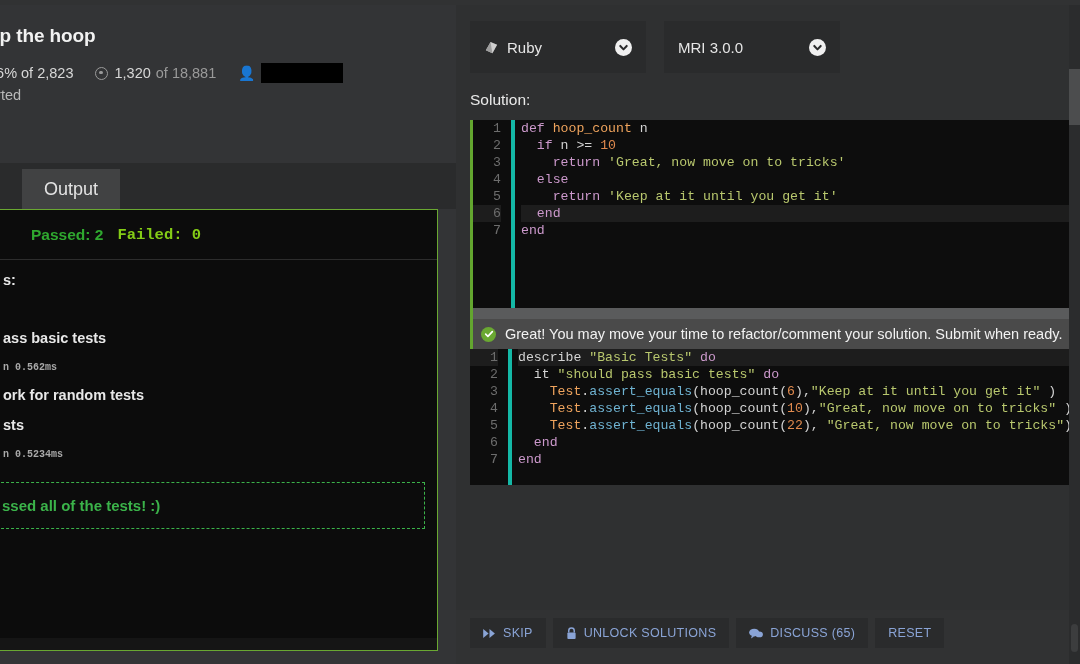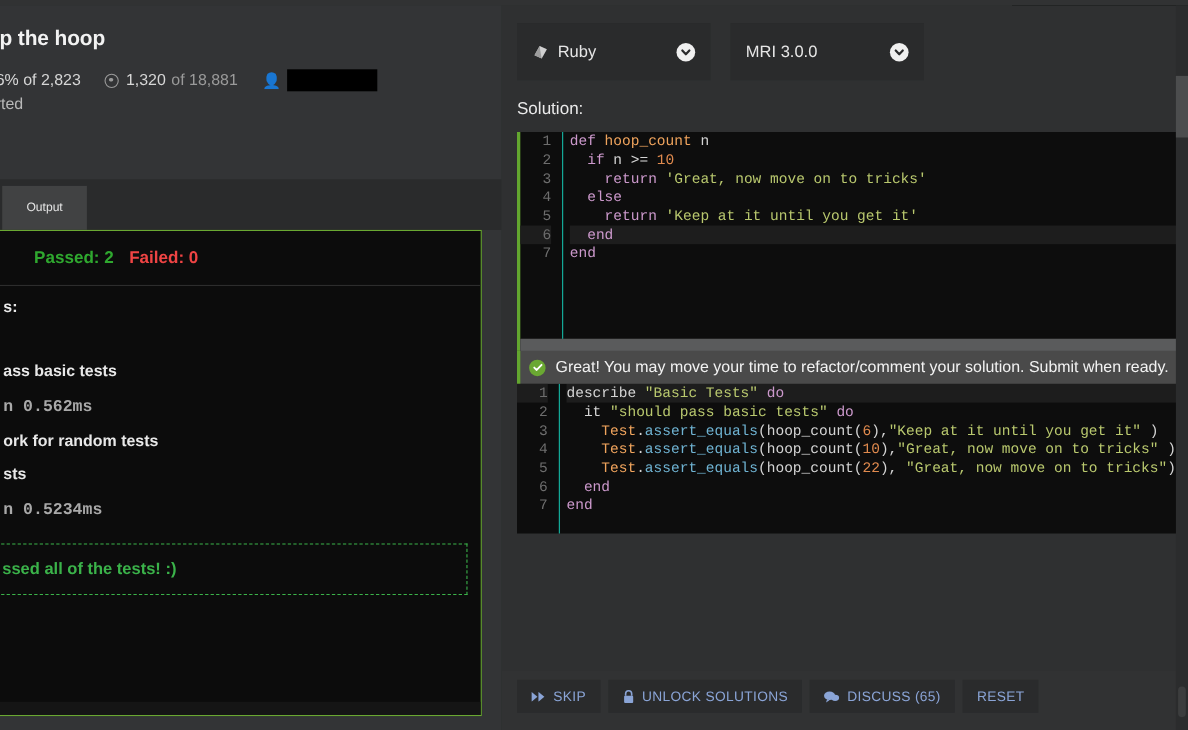--- a/index.html
+++ b/index.html
@@ -45,40 +45,40 @@
   .redaction-user { display:inline-block; width:82px; height:20px; background:#000; vertical-align:middle; }
   .kata-sub { margin-top:4px; margin-left:-12px; color:#b9b9b9; font-size:14.5px; white-space:nowrap; }
 
   
   .tabs-row {
     position:absolute; left:0; top:158px; width:456px; height:46px;
     background:#2a2b2c; display:flex; align-items:flex-end;
   }
   .tab {
     height:40px; padding:0 22px; display:flex; align-items:center;
-    color:#e4e4e4; font-size:11px; background:#414243;
-    margin-left:2px;
+    color:#e4e4e4; font-size:18px; background:#414243;
+    margin-left:22px;
   }
 
   
   .console {
     position:absolute; left:-4px; top:204px; width:442px; height:442px;
     border:1px solid #6aa832; background:#0c0c0c; overflow:hidden;
   }
   .console-summary {
     height:50px; display:flex; align-items:center;
     border-bottom:1px solid #2d2d2d; padding-left:6px;
     font-size:15.5px; font-weight:bold;
   }
   .passed { color:#2fa82f; margin-right:14px;margin-left:28px; }
-  .failed { color:#ef4444; }
+  .failed { color:#84cc16;font-family:Liberation Mono, monospace; }
   .console-body { padding:12px 6px 0 6px; font-size:14.5px; }
   .cline { color:#e8e8e8; font-weight:bold; margin-bottom:0; white-space:nowrap; }
   .cline.spacer { height:24px; }
-  .ctime { color:#a9a9a9; font-family:"Liberation Mono", monospace; font-size:15px; font-weight:bold; }
+  .ctime { color:#a9a9a9; font-family:"Liberation Mono", monospace; font-size:10px; font-weight:bold; }
   .success-box {
     margin-top:22px; margin-left:-12px; margin-right:6px;
     border:1px dashed #3bb34a; padding:14px 10px;
     color:#3bb34a; font-size:15px; font-weight:bold;
   }
   .console-hscroll {
     position:absolute; left:0; bottom:0; width:440px; height:12px; background:#151515;
   }
 
   
@@ -100,21 +100,21 @@
 
   .section-label {
     color:#eaeaea; font-size:15.5px; padding:18px 0 11px 14px;
   }
   .editor-wrap { position:relative; margin-left:14px; margin-right:0; background:#0d0d0d; }
   .editor-wrap.bordered { border-left:3px solid #63a62f; }
   .code-table { display:flex; font-family:"Liberation Mono", monospace; font-size:13.2px; line-height:17px; }
   .gutter { width:38px; text-align:right; padding-right:10px; color:#6d6d6d; user-select:none; }
   .gutter .ln { height:17px; }
   .gutter .ln.active { background:#1d1d1d; }
-  .code-col { flex:1; border-left:1px solid #14b8a6; padding-left:6px; white-space:pre; overflow:hidden; }
+  .code-col { flex:1; border-left:4px solid #14b8a6; padding-left:6px; white-space:pre; overflow:hidden; }
   .code-col .cl { height:17px; color:#d4d4d4; }
   .code-col .cl.active { background:#1d1d1d; }
   .kw  { color:#cc99cc; }
   .fn  { color:#f0a45d; }
   .num { color:#e08a4e; }
   .str { color:#b9c86e; }
   .mth { color:#6fb3d2; }
   .pln { color:#d4d4d4; }
   .editor-hscroll { height:11px; background:#2f3031; }
   .editor-hscroll .thumb { height:11px; width:600px; background:#5a5b5c; }

